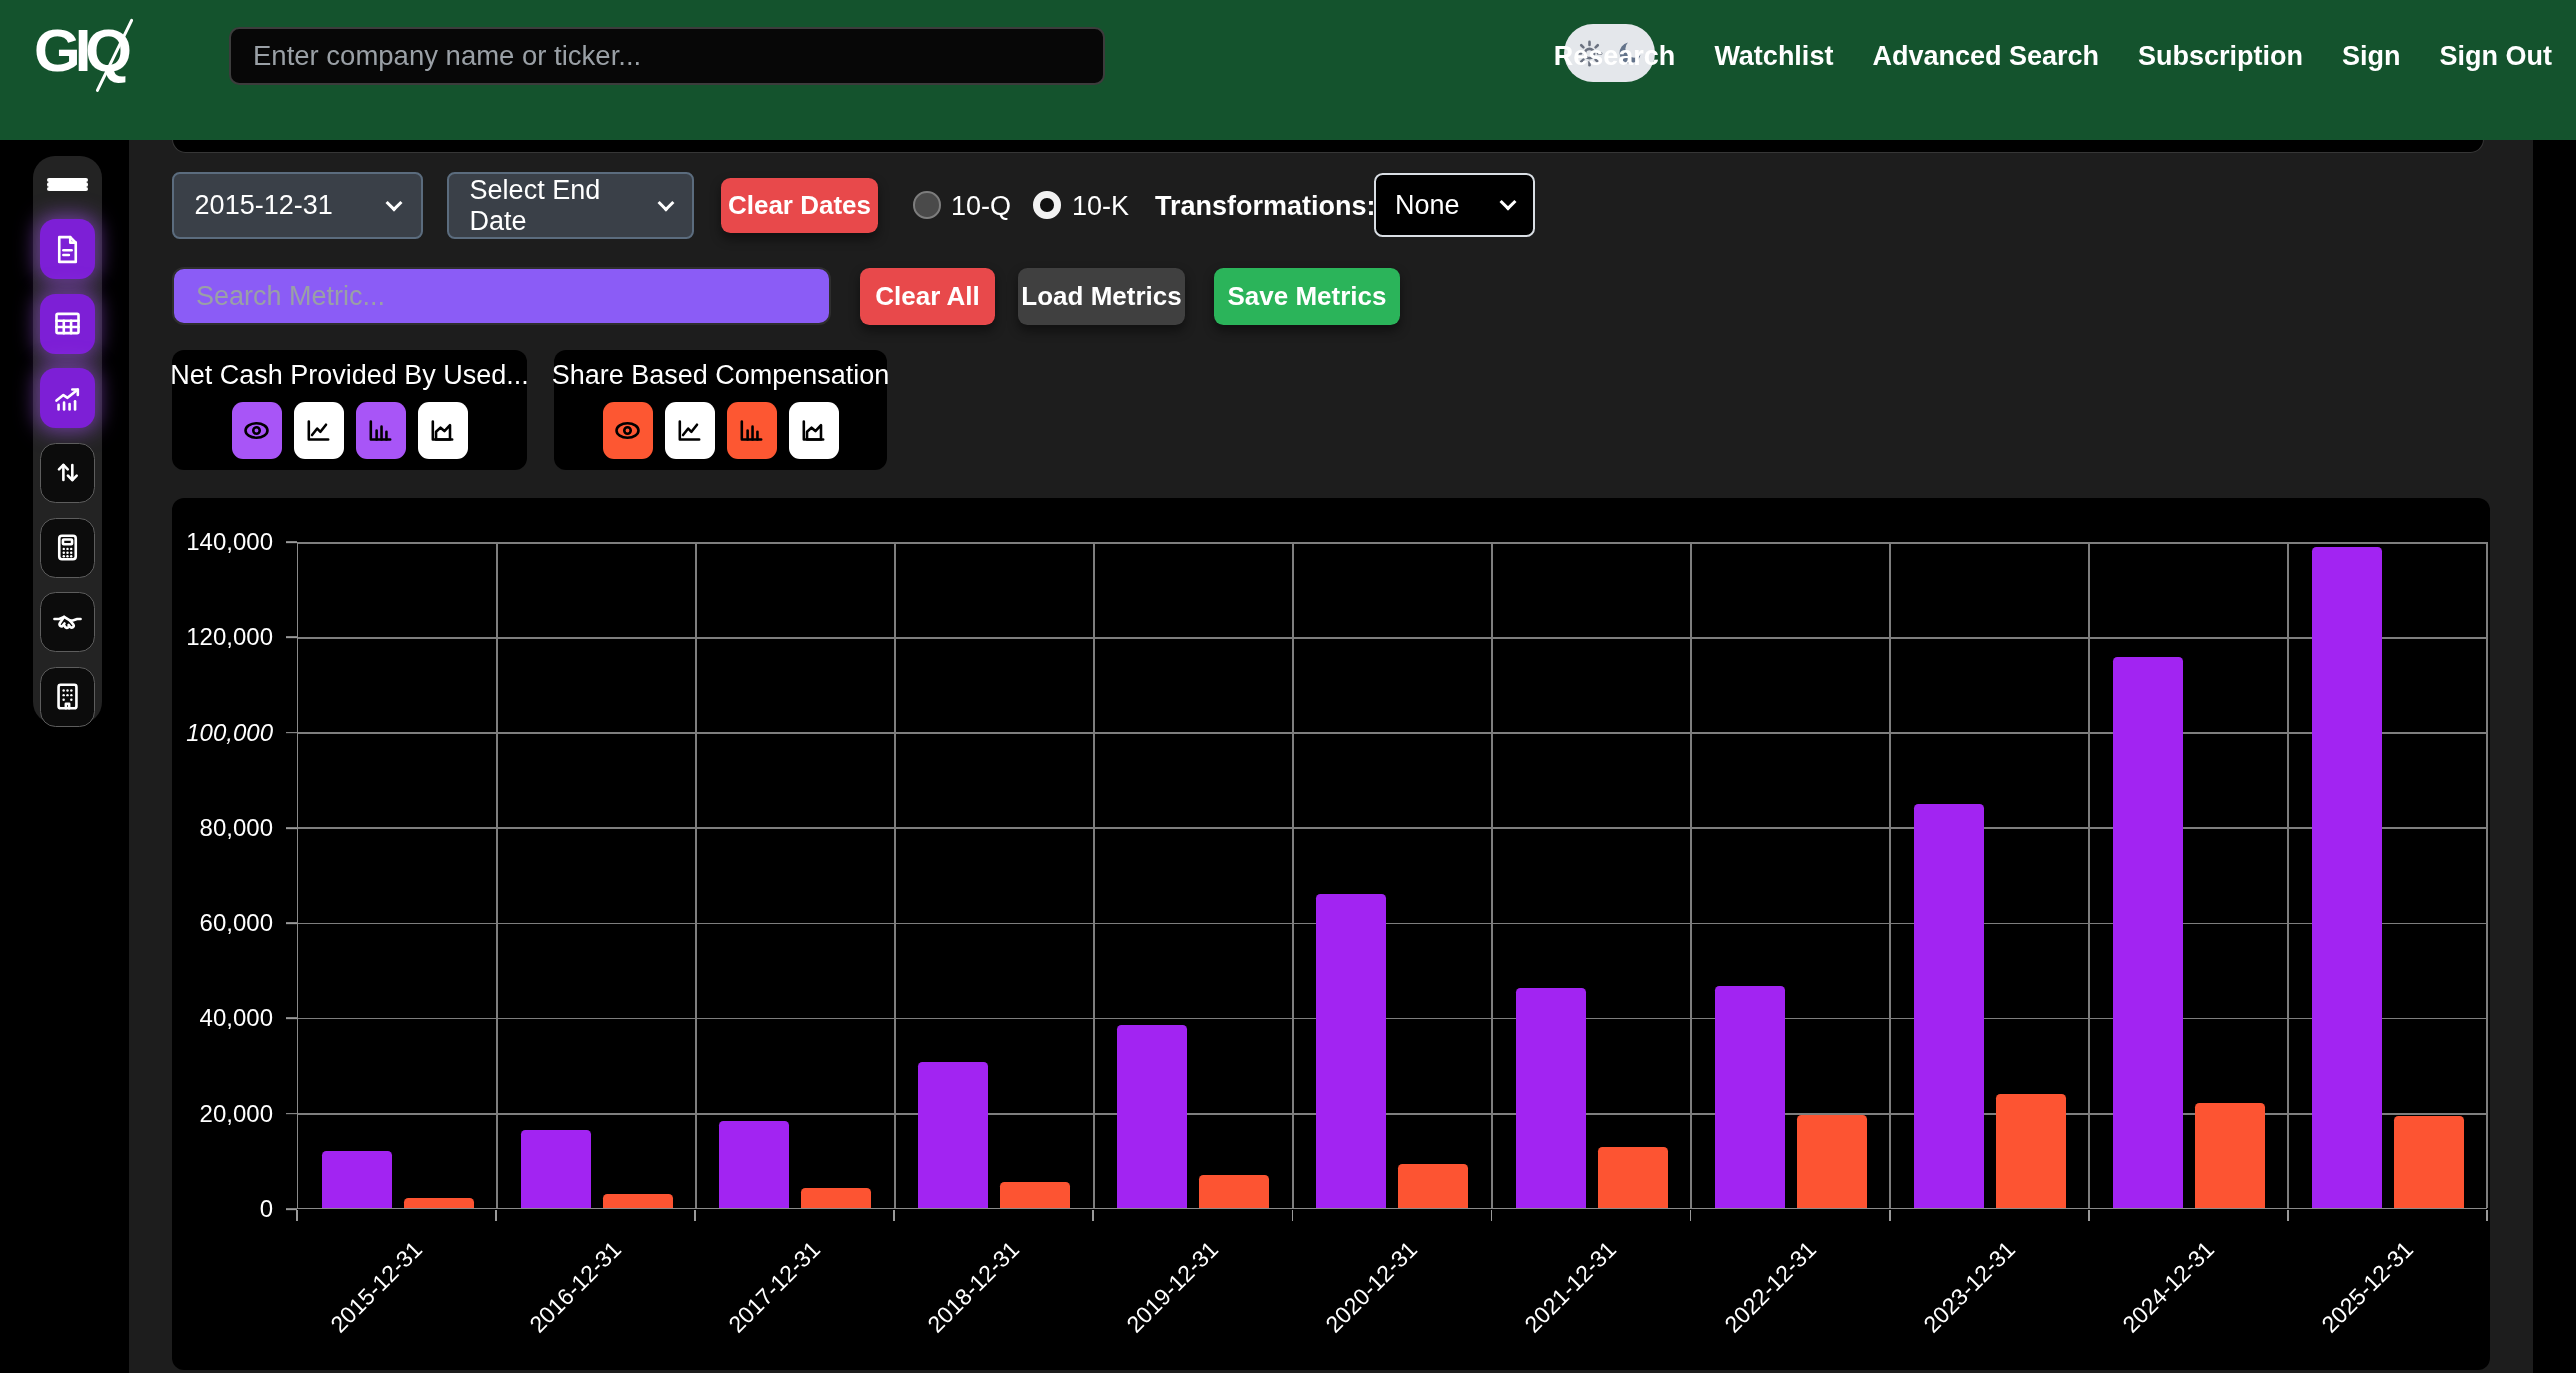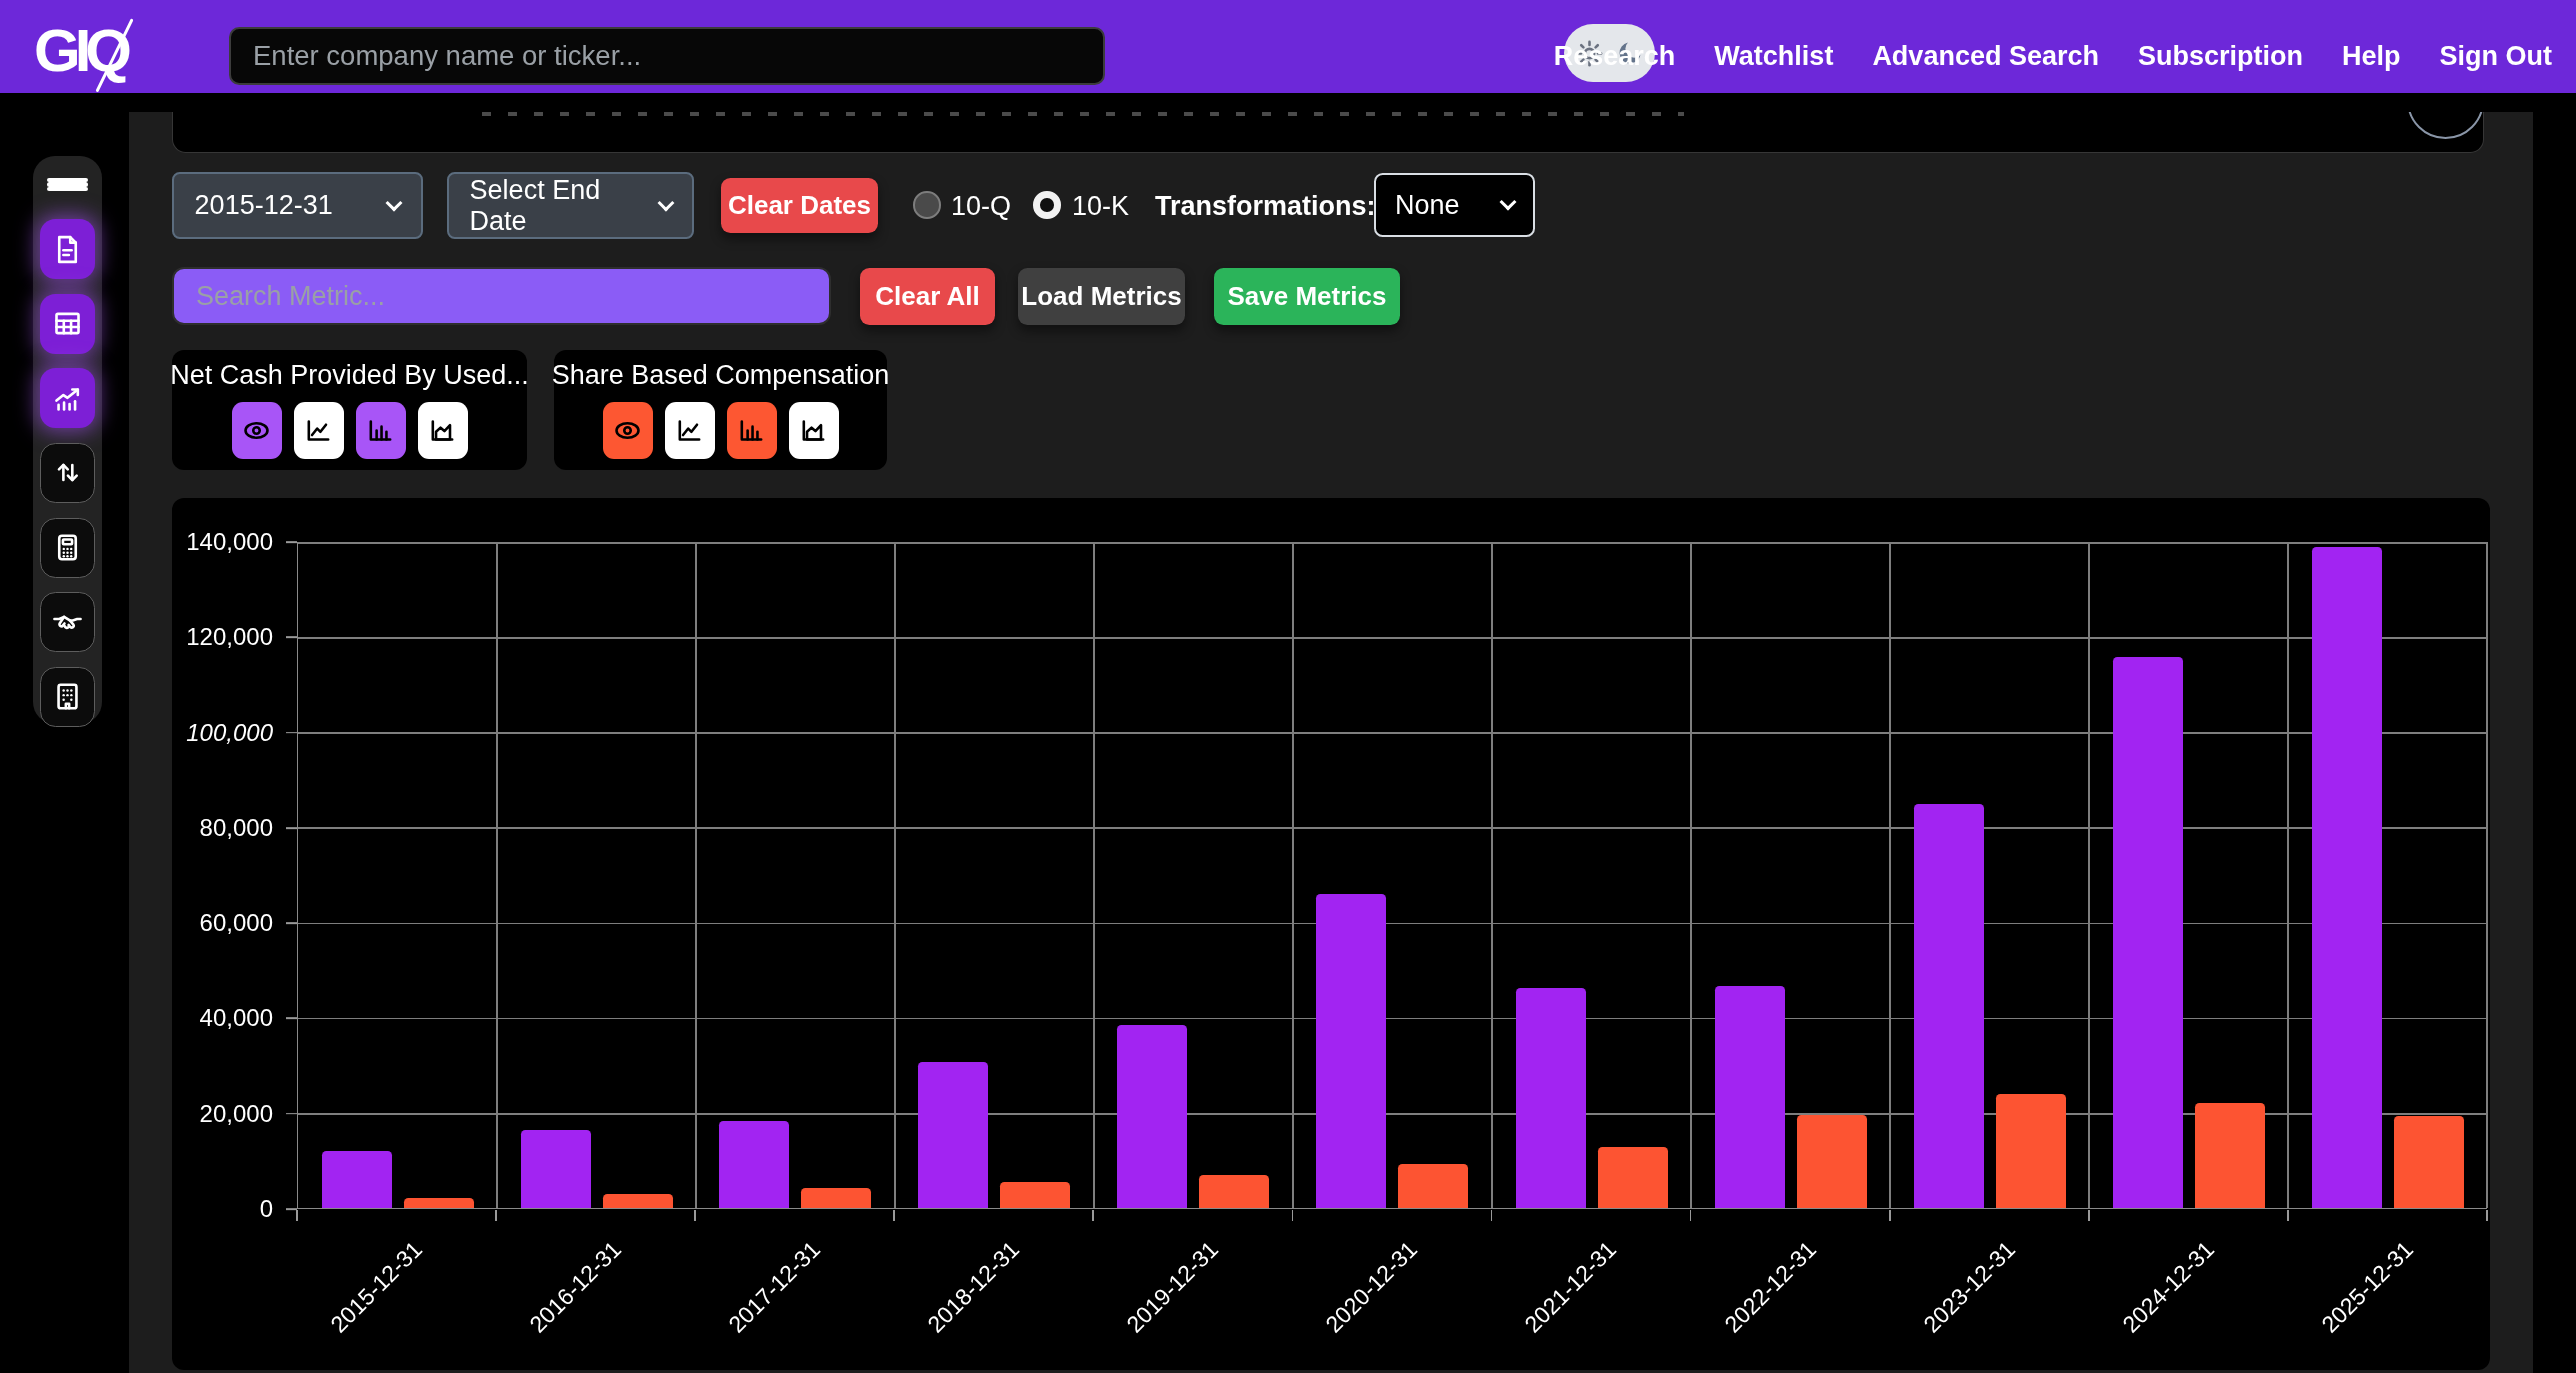--- a/index.html
+++ b/index.html
@@ -1,20 +1,20 @@
 <!DOCTYPE html>
 <html style="font-size:13.7px"><head>
 <meta charset="utf-8">
 <style>
   * { box-sizing: border-box; margin:0; padding:0; }
   html,body { width:2576px; height:1374px; background:#000; overflow:hidden;
     font-family:"Liberation Sans", sans-serif; }
 
   
-  #topbar { position:absolute; left:0; top:0; width:2576px; height:93px; background:#6d28d9; z-index:30; }
+  #topbar { position:absolute; left:0; top:0; width:2576px; height:140px; background:#14532d; z-index:30; }
   #logo { position:absolute; left:34px; top:20.6px; color:#fff; font-size:60px; font-weight:900;
     letter-spacing:-6px; line-height:1; }
   #logo .slash { position:absolute; left:79px; top:-5.2px; width:3.4px; height:81px; background:#fff;
     transform:rotate(26deg); border-radius:1.7px; }
   #global-search { position:absolute; left:229px; top:27px; width:876px; height:58px;
     background:#070707; border:2.6px solid #3c3c3c; border-radius:10.3px; color:#e8e8e8;
     font-size:27.5px; padding:0 22px; outline:none; font-family:"Liberation Sans",sans-serif; }
   #global-search::placeholder { color:#9aa0a6; }
   #theme-toggle { position:absolute; left:1564px; top:24px; width:91px; height:58px;
     background:#e4e7eb; border-radius:29px; display:flex; align-items:center;
@@ -121,21 +121,21 @@
     </svg>
     <svg width="31" height="31" viewBox="0 0 24 24">
       <path d="M20.5 13.2A8.2 8.2 0 1 1 10.8 3.5 6.6 6.6 0 0 0 20.5 13.2Z" fill="#64748b"></path>
     </svg>
   </div>
   <div id="top-nav">
     <span class="nav-link">Research</span>
     <span class="nav-link">Watchlist</span>
     <span class="nav-link">Advanced Search</span>
     <span class="nav-link">Subscription</span>
-    <span class="nav-link">Help</span>
+    <span class="nav-link">Sign</span>
     <span class="nav-link">Sign Out</span>
   </div>
 </div>
 
 <div id="content-bg"></div>
 <div id="right-gutter"></div>
 
 <div id="clipped-card">
   <div class="dashes"></div>
   <div id="clipped-circle"></div>

